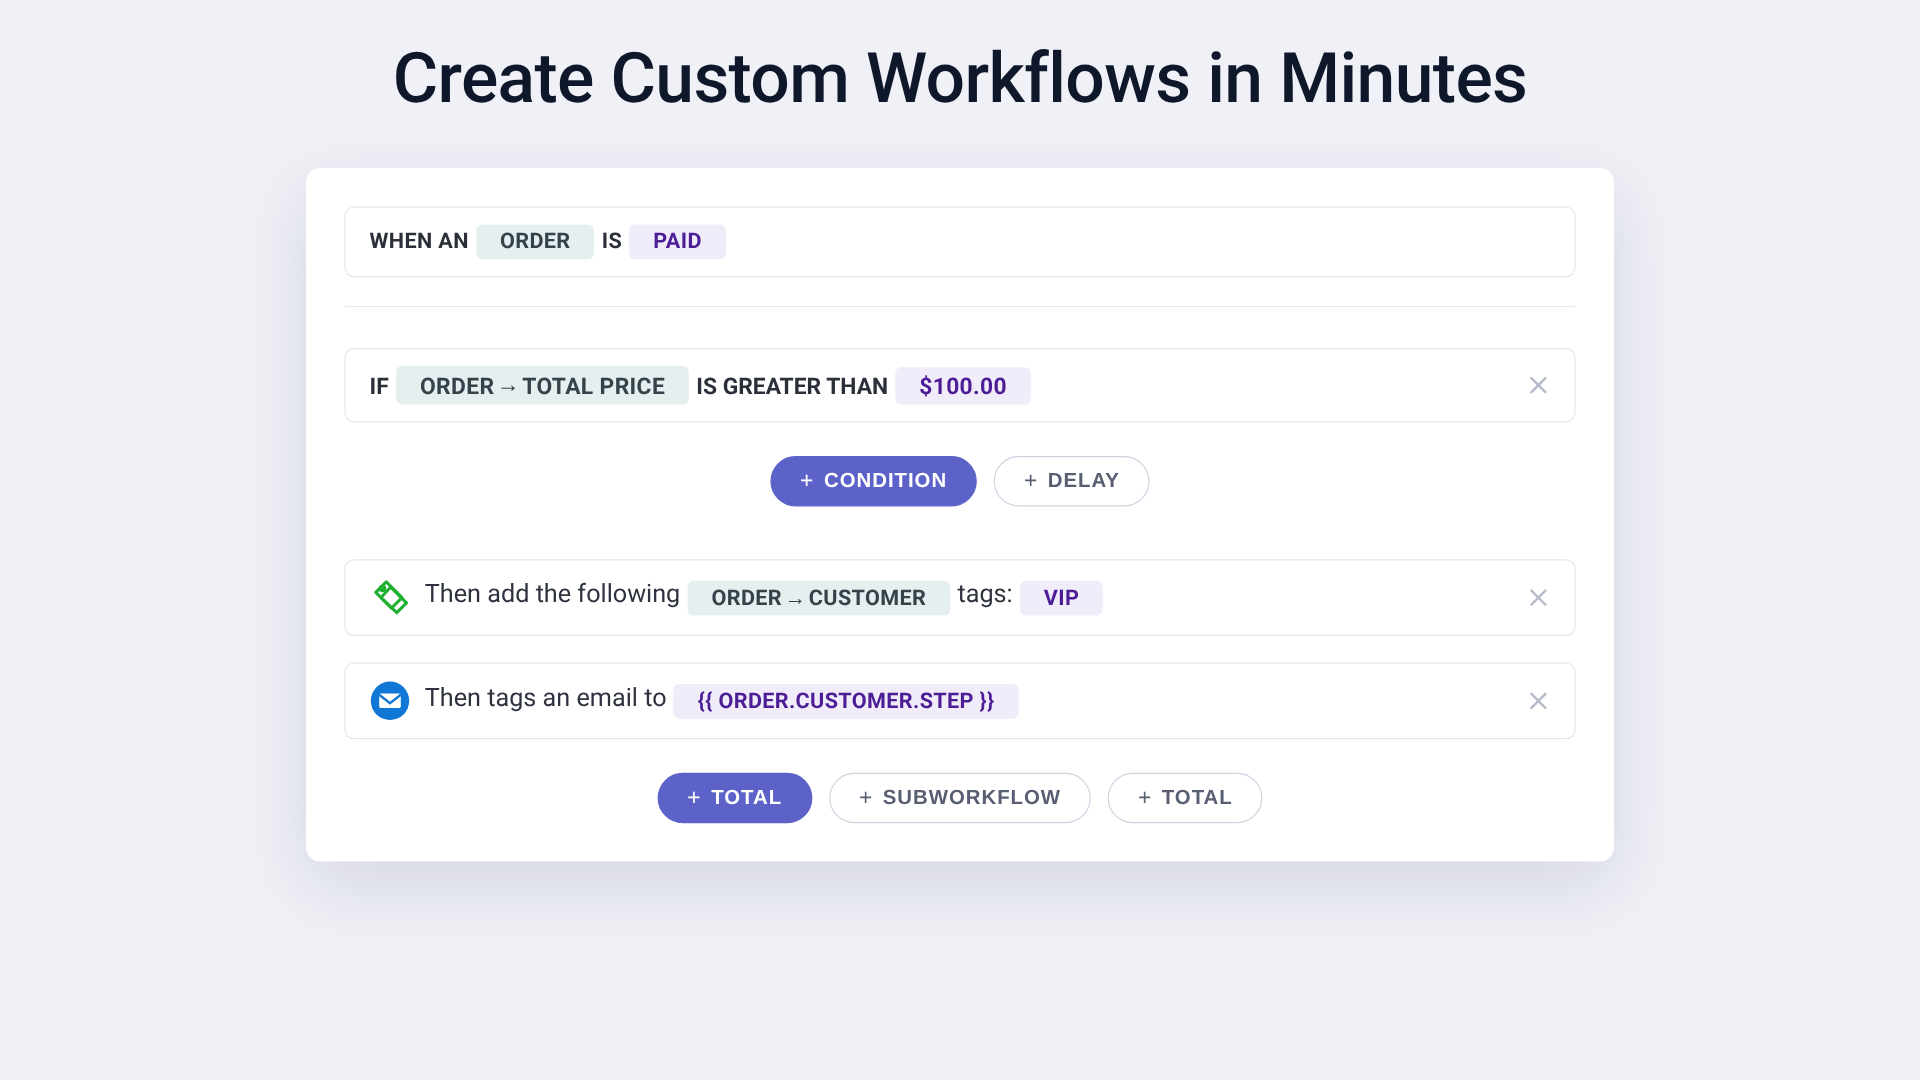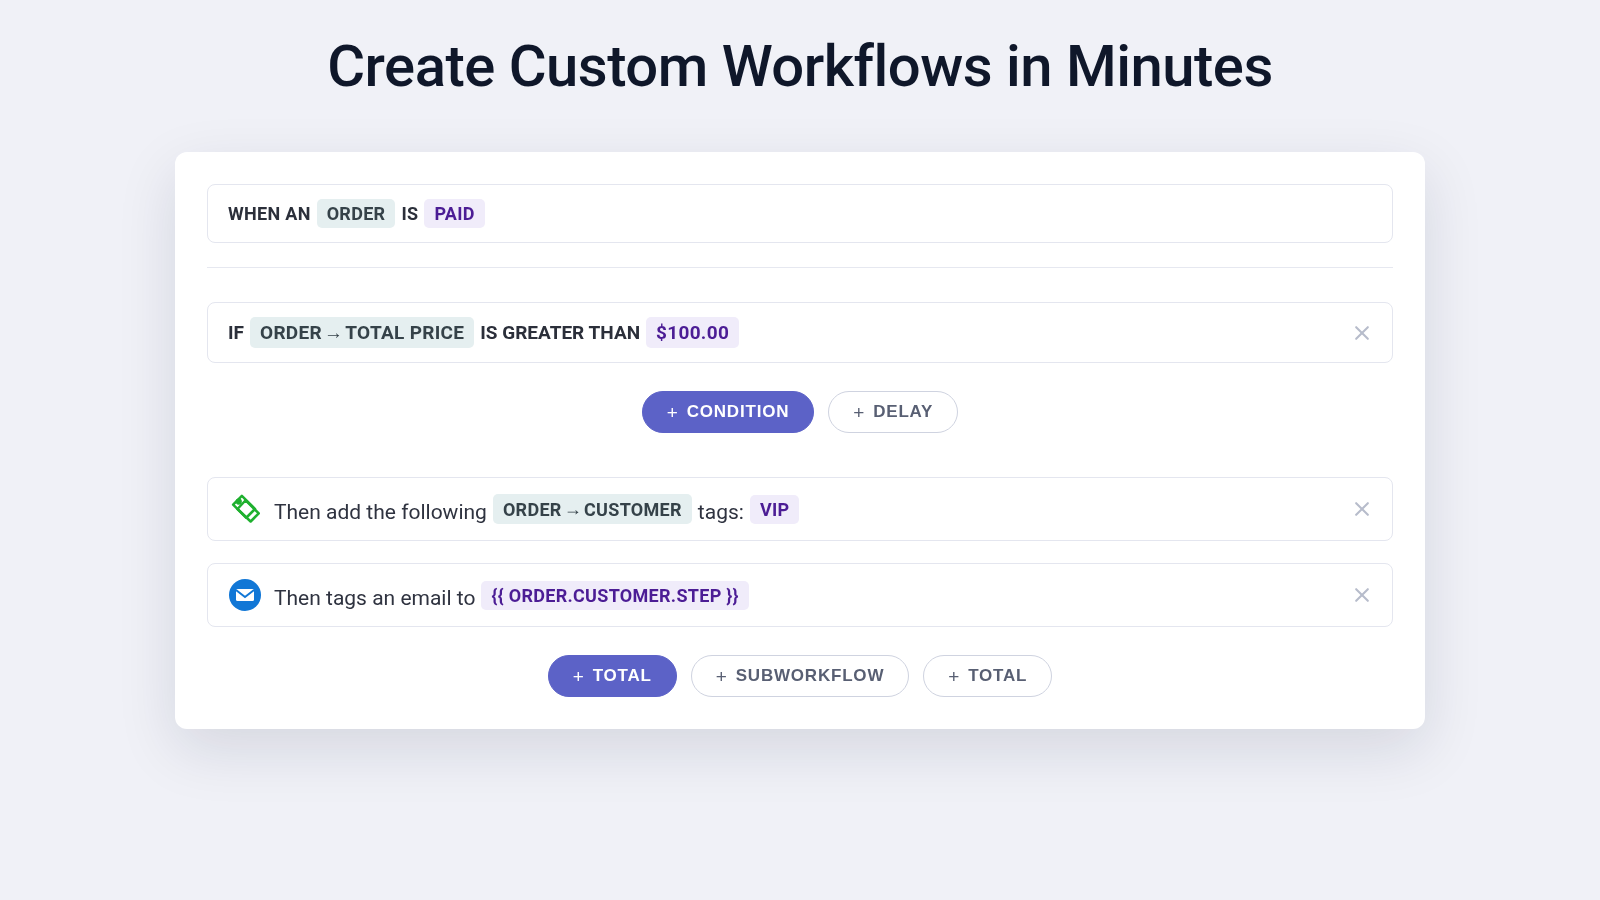--- a/index.html
+++ b/index.html
@@ -13,22 +13,22 @@
     }
     .page-title {
       text-align: center;
       font-size: 58px;
       font-weight: 500;
       color: #0f172a;
       padding: 32px 0 40px;
       letter-spacing: -0.5px;
     }
     .card {
-      width: 1250px;
-      margin: 12px auto;
+      width: 1090px;
+      margin: 0 auto;
       background: #ffffff;
       border-radius: 12px;
       box-shadow: 0 20px 60px rgba(20, 25, 60, 0.12);
       padding: 32px;
     }
     .rule-row {
       display: flex;
       align-items: center;
       background: #ffffff;
       border: 1px solid #e4e6ef;
@@ -40,21 +40,21 @@
       position: relative;
       margin-bottom: 22px;
     }
     .rule-row:last-child { margin-bottom: 0; }
     .trigger-row { font-size: 18px; letter-spacing: 0.3px; }
     .rule-text { display: flex; align-items: center; flex-wrap: wrap; gap: 6px; flex: 1; }
     .rule-text > span { white-space: nowrap; }
     .pill {
       display: inline-flex;
       align-items: center;
-      padding: 4px 10px;
+      padding: 4px 20px;
       border-radius: 5px;
       font-weight: 700;
       letter-spacing: 0.3px;
     }
     .pill-teal { background: #e5eff0; color: #354249; }
     .pill-lav { background: #f0ecfa; color: #4c1d95; }
     .remove-btn {
       position: absolute;
       right: 16px;
       top: 50%;
@@ -107,21 +107,21 @@
       flex-shrink: 0;
       display: flex;
       align-items: center;
       justify-content: center;
     }
     .action-text {
       font-weight: 400;
       font-size: 21px;
       color: #2f3340;
       display: flex;
-      align-items: flex-end;
+      align-items: flex-start;
       flex-wrap: wrap;
       gap: 6px;
     }
     .action-text .pill { font-size: 18px; font-weight: 700; }
     .arrow { margin: 0 2px; }
   </style>
 </head>
 <body>
 
 <h1 class="page-title">Create Custom Workflows in Minutes</h1>

